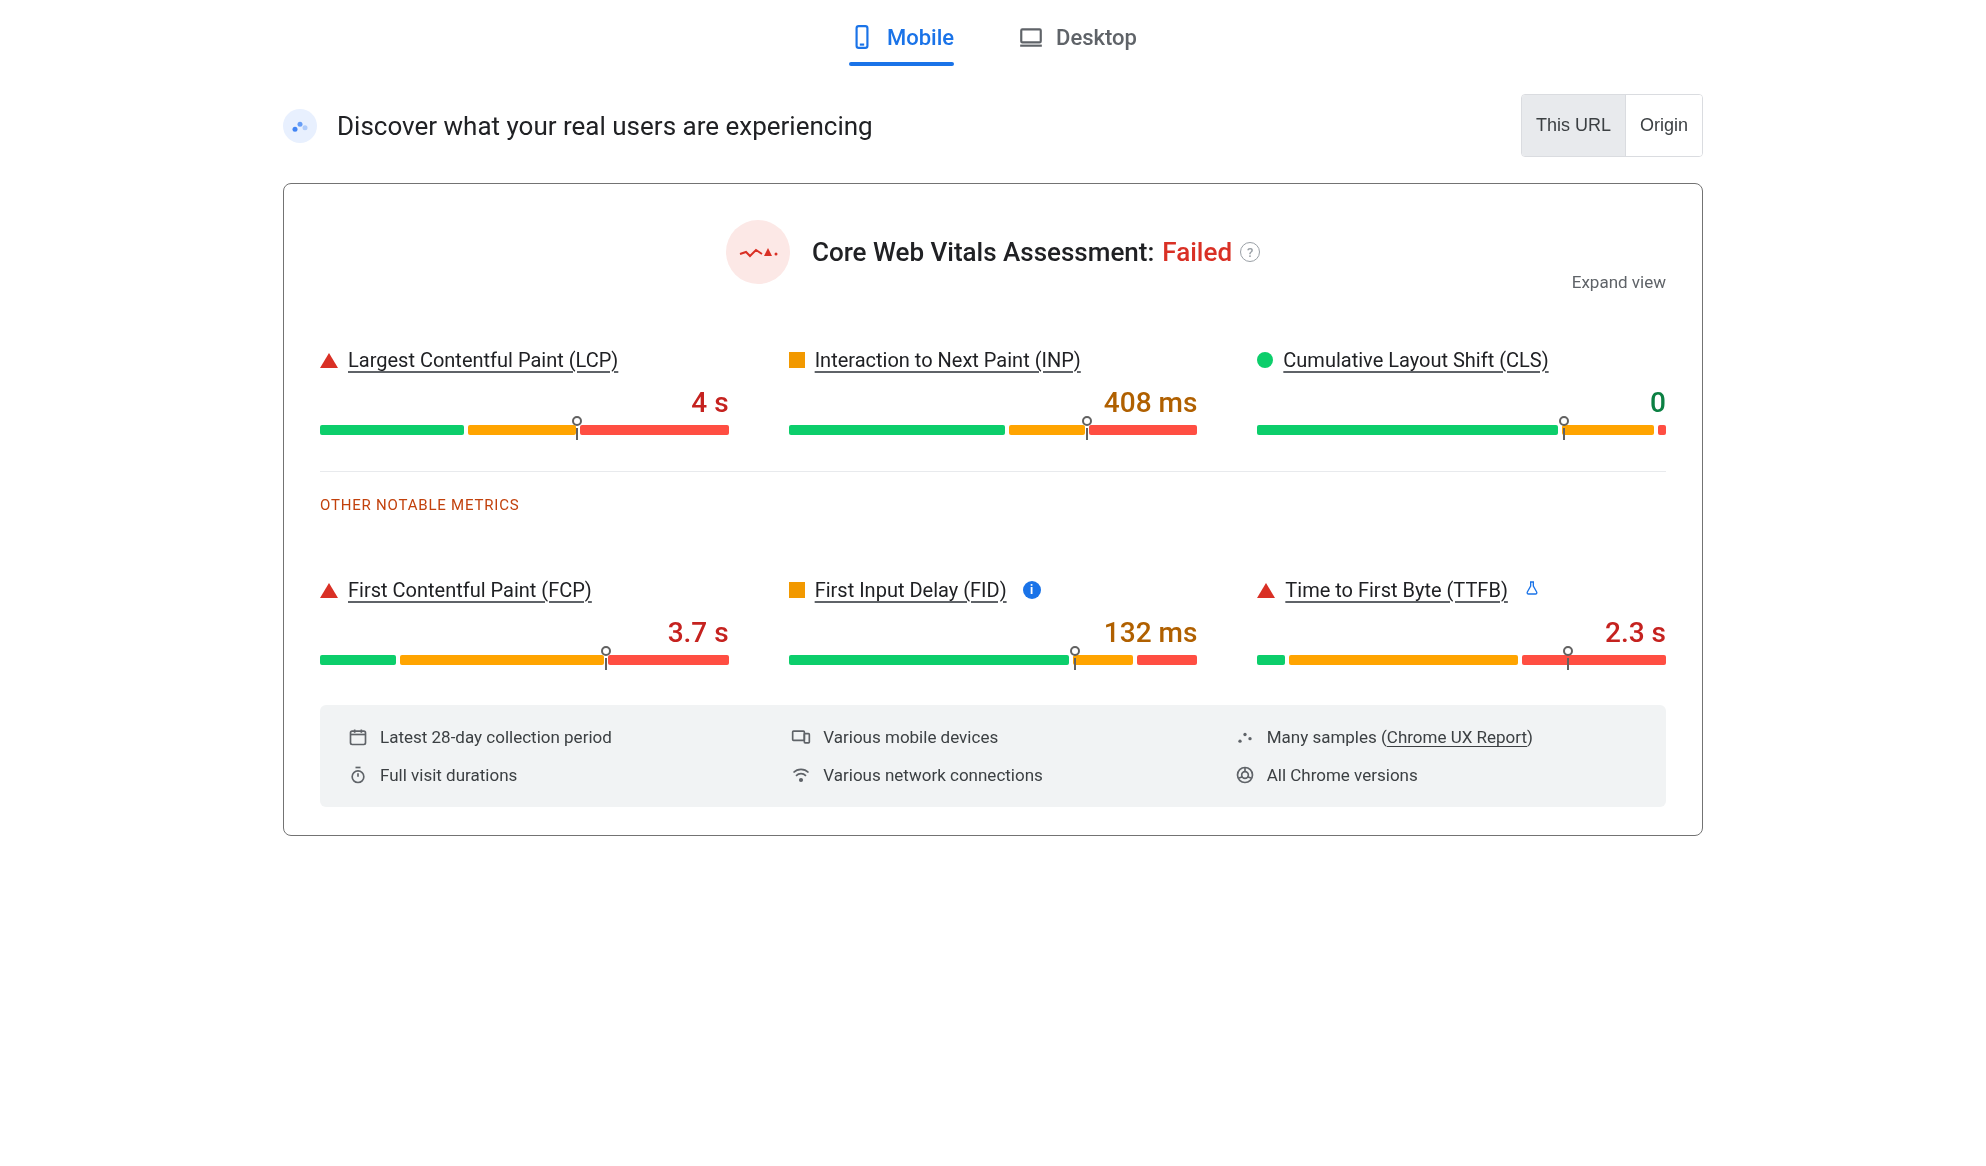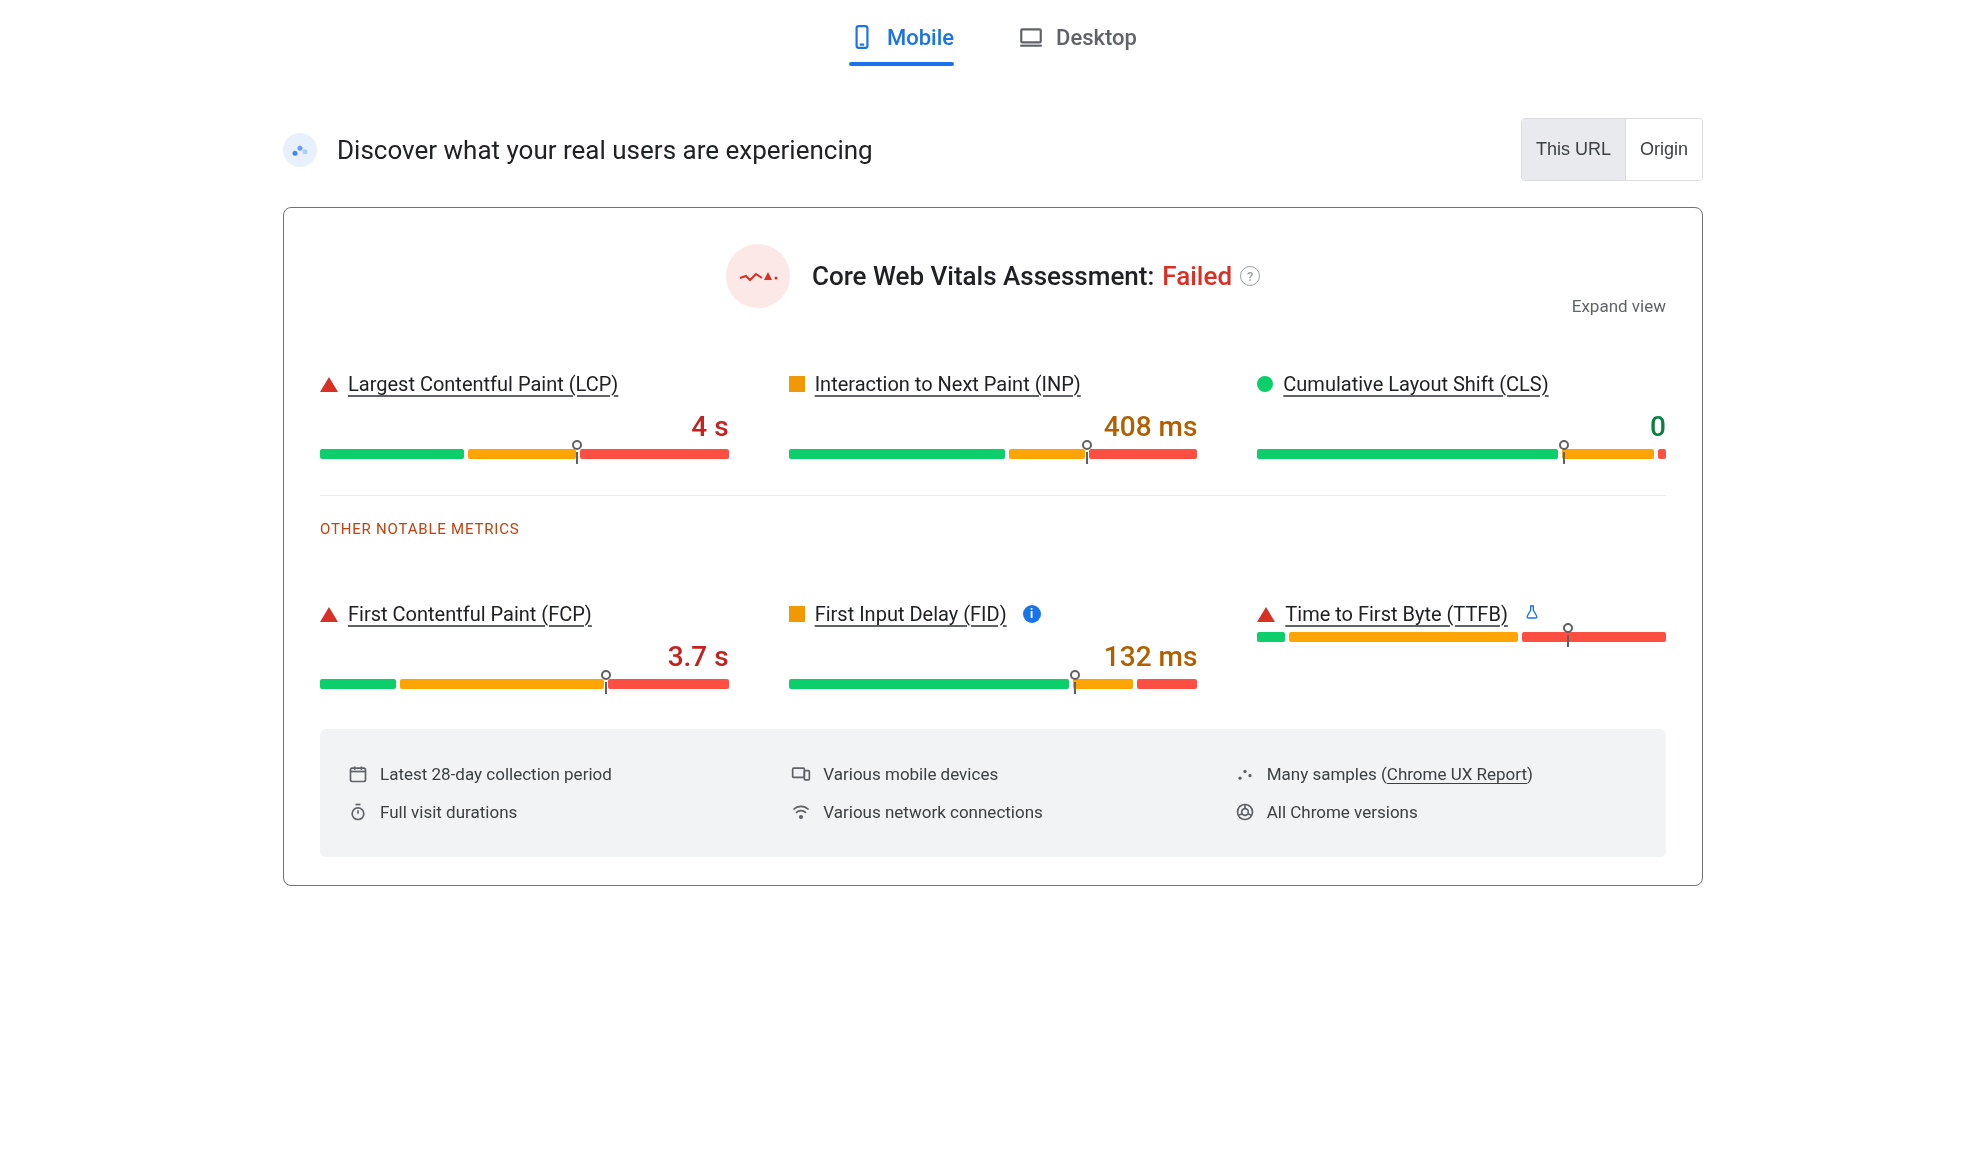--- a/index.html
+++ b/index.html
@@ -7,21 +7,21 @@
   .wrap { width:1420px; margin:0 auto; }
 
   
   .tabs { display:flex; justify-content:center; gap:48px; padding:14px 0 0 0; }
   .tab { display:flex; align-items:center; gap:12px; font-size:22px; font-weight:500; color:#5f6368; padding:10px 8px 16px 8px; position:relative; cursor:pointer; }
   .tab.active { color:#1a73e8; }
   .tab.active::after { content:""; position:absolute; left:8px; right:8px; bottom:0; height:4px; background:#1a73e8; border-radius:2px; }
   .tab-icon { width:26px; height:26px; display:flex; }
 
   
-  .header-row { display:flex; align-items:center; gap:20px; margin-top:52px; }
+  .header-row { display:flex; align-items:center; gap:20px; margin-top:28px; }
   .section-icon { width:34px; height:34px; border-radius:50%; background:#e8f0fe; display:flex; align-items:center; justify-content:center; }
   .section-title { font-size:26px; font-weight:400; color:#202124; flex:1; }
   .toggle { display:flex; border:1px solid #dadce0; border-radius:4px; overflow:hidden; }
   .toggle button { border:none; background:#fff; padding:20px 14px; font-size:18px; color:#3c4043; cursor:pointer; }
   .toggle button.active { background:#e8eaed; }
   .toggle button + button { border-left:1px solid #dadce0; }
 
   
   .card { border:1px solid #737373; border-radius:8px; margin-top:26px; padding:36px 36px 28px 36px; position:relative; }
   .assess-row { display:flex; align-items:center; justify-content:center; gap:22px; margin-bottom:10px; }
@@ -50,21 +50,21 @@
   .seg { height:10px; border-radius:2px; }
   .g { background:#0cce6b; }
   .o { background:#ffa400; }
   .r { background:#ff4e42; }
   .marker { position:absolute; top:-9px; width:10px; height:10px; background:#fff; border:2px solid #616161; border-radius:50%; }
   .marker::after { content:""; position:absolute; left:50%; transform:translateX(-50%); top:10px; width:2px; height:12px; background:#616161; }
   hr.div { border:none; border-top:1px solid #e8eaed; margin:36px 0 24px 0; }
   .sub-head { font-size:15px; letter-spacing:0.8px; color:#c2410c; margin-bottom:24px; }
 
   
-  .info-grid { background:#f1f3f4; border-radius:6px; margin-top:40px; padding:35px 28px; display:grid; grid-template-columns:repeat(3,1fr); row-gap:18px; column-gap:40px; }
+  .info-grid { background:#f1f3f4; border-radius:6px; margin-top:40px; padding:22px 28px; display:grid; grid-template-columns:repeat(3,1fr); row-gap:18px; column-gap:40px; }
   .info-item { display:flex; align-items:center; gap:12px; color:#3c4043; font-size:17px; }
   .info-item .u { text-decoration:underline; text-underline-offset:3px; }
   .ii { width:20px; height:20px; color:#5f6368; flex-shrink:0; }
 </style>
 </head>
 <body>
 
 <div class="wrap">
 
   <div class="tabs">
@@ -202,20 +202,21 @@
       <div class="metric">
         <div class="m-head">
           <span class="shape tri"></span>
           <span class="m-name">Time to First Byte (TTFB)</span>
           <span class="flask">
             <svg width="16" height="18" viewBox="0 0 24 24" fill="none" stroke="#1a73e8" stroke-width="2">
                 <path d="M9 3h6M10 3v6l-5 9a2 2 0 0 0 1.8 3h10.4a2 2 0 0 0 1.8-3l-5-9V3"></path>
               </svg>
           </span>
         </div>
+        <div class="m-value v-red">2.3 s</div>
         <div class="bar">
           <div class="seg g" style="width:7%"></div>
             <div class="seg o" style="width:57%"></div>
             <div class="seg r" style="width:36%"></div>
           <div class="marker" style="left:calc(76% - 5px)"></div>
         </div>
       </div>
     </div>
 
     <div class="info-grid">

